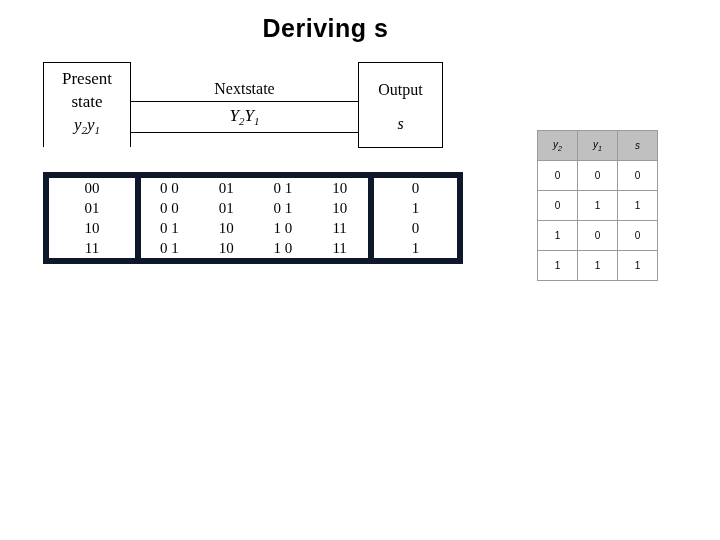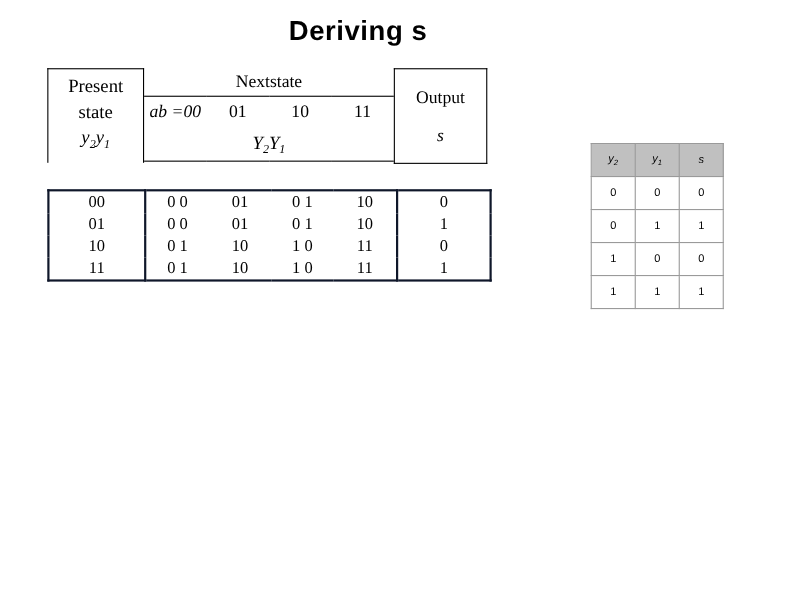--- a/index.html
+++ b/index.html
@@ -102,21 +102,21 @@
 
   #body-wrap {
     position: absolute;
     left: 43px;
     top: 172px;
     width: 396px;
     border-collapse: collapse;
     table-layout: fixed;
   }
   #body-wrap td {
-    border: 2px solid #0f172a;
+    border: 6px solid #0f172a;
     padding: 0;
     color: #000000;
   }
   .b-present {
     width: 86px;
     text-align: center;
     font-size: 16px;
     height: 22px;
   }
   .b-nx {
@@ -174,26 +174,20 @@
       <div>state</div>
       <div><span class="ital">y</span><span class="sub ital">2</span><span class="ital">y</span><span class="sub ital">1</span></div>
     </td>
     <td class="next-cols">
       <table class="inner">
         <tbody>
               <tr>
           <td class="cell-next-head nb-top nb-left nb-right" colspan="4">Nextstate</td>
         </tr>
         <tr>
-          <td class="colhdr nb-left nb-right nb-bottom"><span class="ital">ab =00</span></td>
-          <td class="colhdr nb-left nb-right nb-bottom">01</td>
-          <td class="colhdr nb-left nb-right nb-bottom">10</td>
-          <td class="colhdr nb-left nb-right nb-bottom">11</td>
-        </tr>
-        <tr>
           <td class="yy-row nb-top nb-left nb-right" colspan="4"><span class="ital">Y</span><span class="sub ital">2</span><span class="ital">Y</span><span class="sub ital">1</span></td>
         </tr>
       </tbody>
           </table>
     </td>
     <td class="cell-output">
       <div style="padding-top:14px">Output</div>
       <div class="ital" style="padding-top:16px;padding-bottom:10px">s</div>
     </td>
   </tr>

